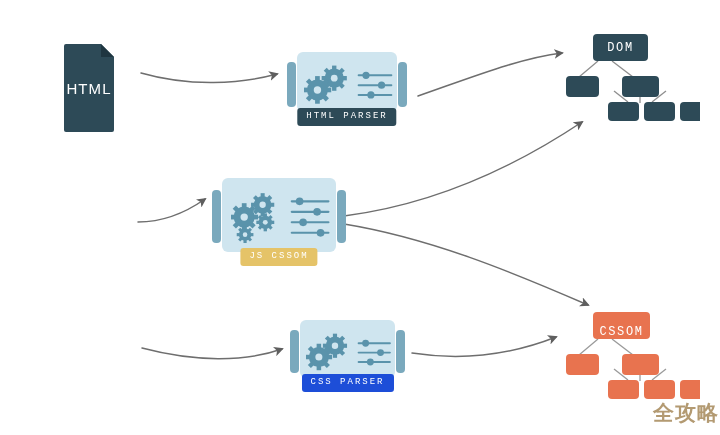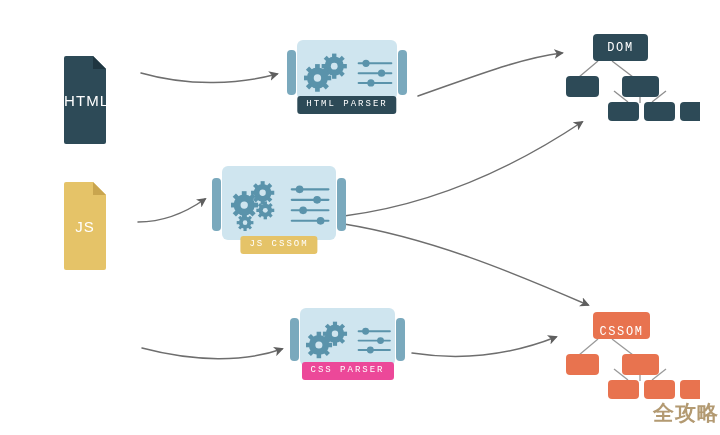--- a/index.html
+++ b/index.html
@@ -18,23 +18,22 @@
   #wires {
     position: absolute;
     left: 0; top: 0;
     width: 720px; height: 435px;
     pointer-events: none;
   }
 
   
   .file-card {
     position: absolute;
-    width: 42px;
+    width: 50px;
     height: 88px;
-    margin-top: 12px;
   }
   .file-body {
     position: absolute;
     inset: 0;
     border-radius: 2px;
   }
   .file-fold {
     position: absolute;
     right: 0;
     top: 0;
@@ -48,21 +47,21 @@
     top: 50%;
     transform: translateY(-50%);
     text-align: center;
     color: #ffffff;
     font-size: 15px;
     letter-spacing: 1.1px;
     font-family: "Liberation Sans", sans-serif;
   }
 
   
-  .machine { position: absolute; }
+  .machine { position: absolute; margin-top: 12px; }
   .machine-panel {
     position: absolute;
     left: 10px;
     right: 10px;
     top: 0;
     bottom: 12px;
     background: #cfe5ef;
     border-radius: 6px;
   }
   .machine-wing {
@@ -151,25 +150,20 @@
       <path d="M 412 353 C 470 362, 518 352, 556 337"></path>
     </g>
   </svg>
 
   <div class="file-card" style="left:64px; top:44px;">
     <div class="file-body" style="background:#2d4a57; clip-path:polygon(0 0, calc(100% - 13px) 0, 100% 13px, 100% 100%, 0 100%);"></div>
     <div class="file-fold" style="background:#1f3641; clip-path:polygon(0 0, 100% 100%, 0 100%);"></div>
     <div class="file-label">HTML</div>
   </div>
 
-  <div class="file-card" style="left:64px; top:170px;">
-    <div class="file-body" style="background:#e5c368; clip-path:polygon(0 0, calc(100% - 13px) 0, 100% 13px, 100% 100%, 0 100%);"></div>
-    <div class="file-fold" style="background:#c9a54e; clip-path:polygon(0 0, 100% 100%, 0 100%);"></div>
-    <div class="file-label">JS</div>
-  </div>
 
 
   <div class="machine" style="left:287px; top:40px; width:120px; height:72px;">
     <div class="machine-panel"></div>
     <div class="machine-wing left"></div>
     <div class="machine-wing right"></div>
 
     <svg class="machine-gears" viewBox="0 0 60 48" xmlns="http://www.w3.org/2000/svg" fill="#5a93ab">
       <g transform="translate(36,16)">
         <circle r="11.5"></circle>
@@ -341,21 +335,21 @@
         <line x1="2" y1="17" x2="42" y2="17"></line>
         <line x1="2" y1="29" x2="42" y2="29"></line>
       </g>
       <g fill="#5a93ab">
         <circle cx="11" cy="5" r="4.4"></circle>
         <circle cx="30" cy="17" r="4.4"></circle>
         <circle cx="17" cy="29" r="4.4"></circle>
       </g>
     </svg>
 
-    <div class="machine-tag" style="background:#ec4899;">CSS PARSER</div>
+    <div class="machine-tag" style="background:#1d4ed8;">CSS PARSER</div>
   </div>
 
   <div class="tree" style="left:560px; top:26px; width:140px; height:95px;">
     <svg viewBox="0 0 140 95" width="140" height="95" xmlns="http://www.w3.org/2000/svg">
       <g stroke="#8e8e8e" stroke-width="1.3">
         <line x1="38" y1="35" x2="19" y2="51"></line>
         <line x1="52" y1="35" x2="73" y2="51"></line>
         <line x1="68" y1="76" x2="54" y2="65"></line>
         <line x1="80" y1="77" x2="80" y2="65"></line>
         <line x1="92" y1="76" x2="106" y2="65"></line>

